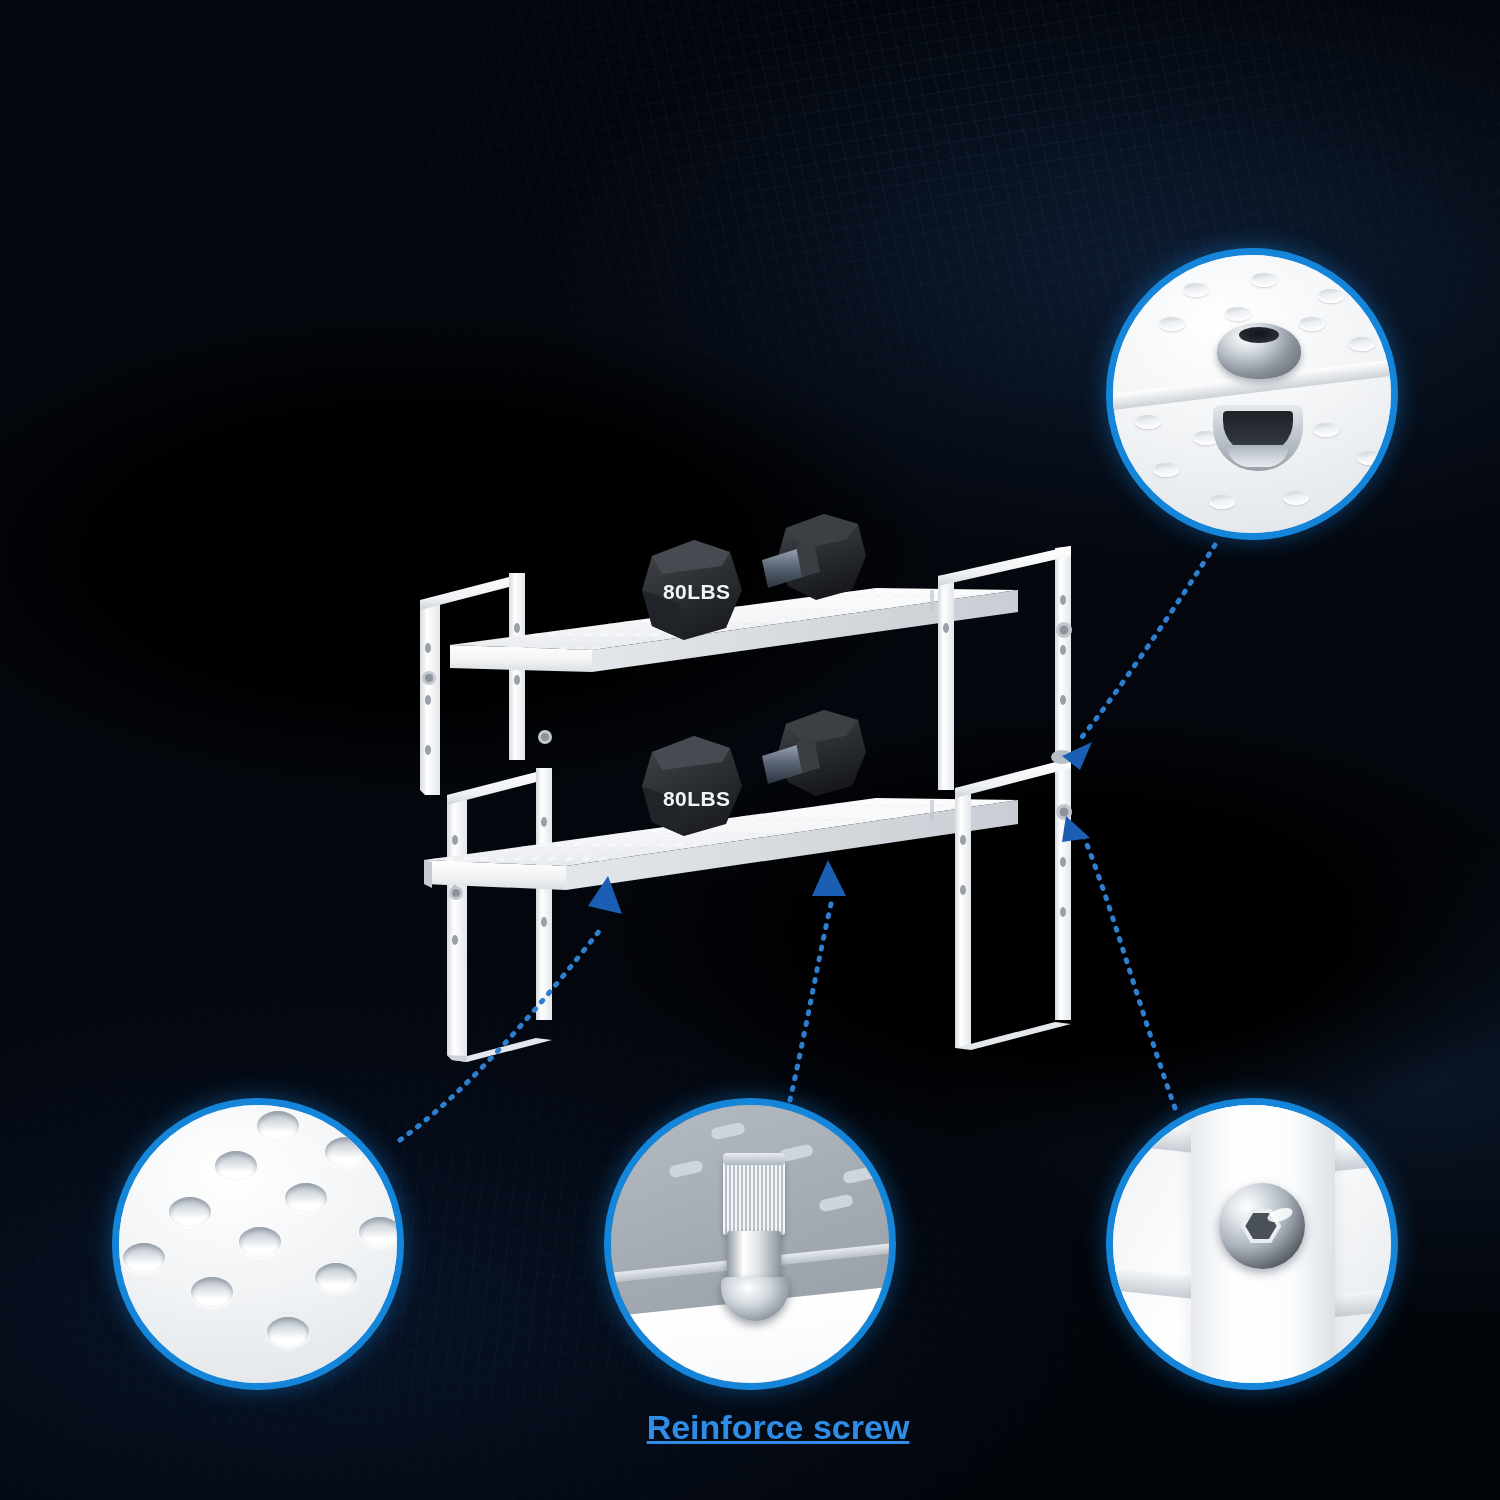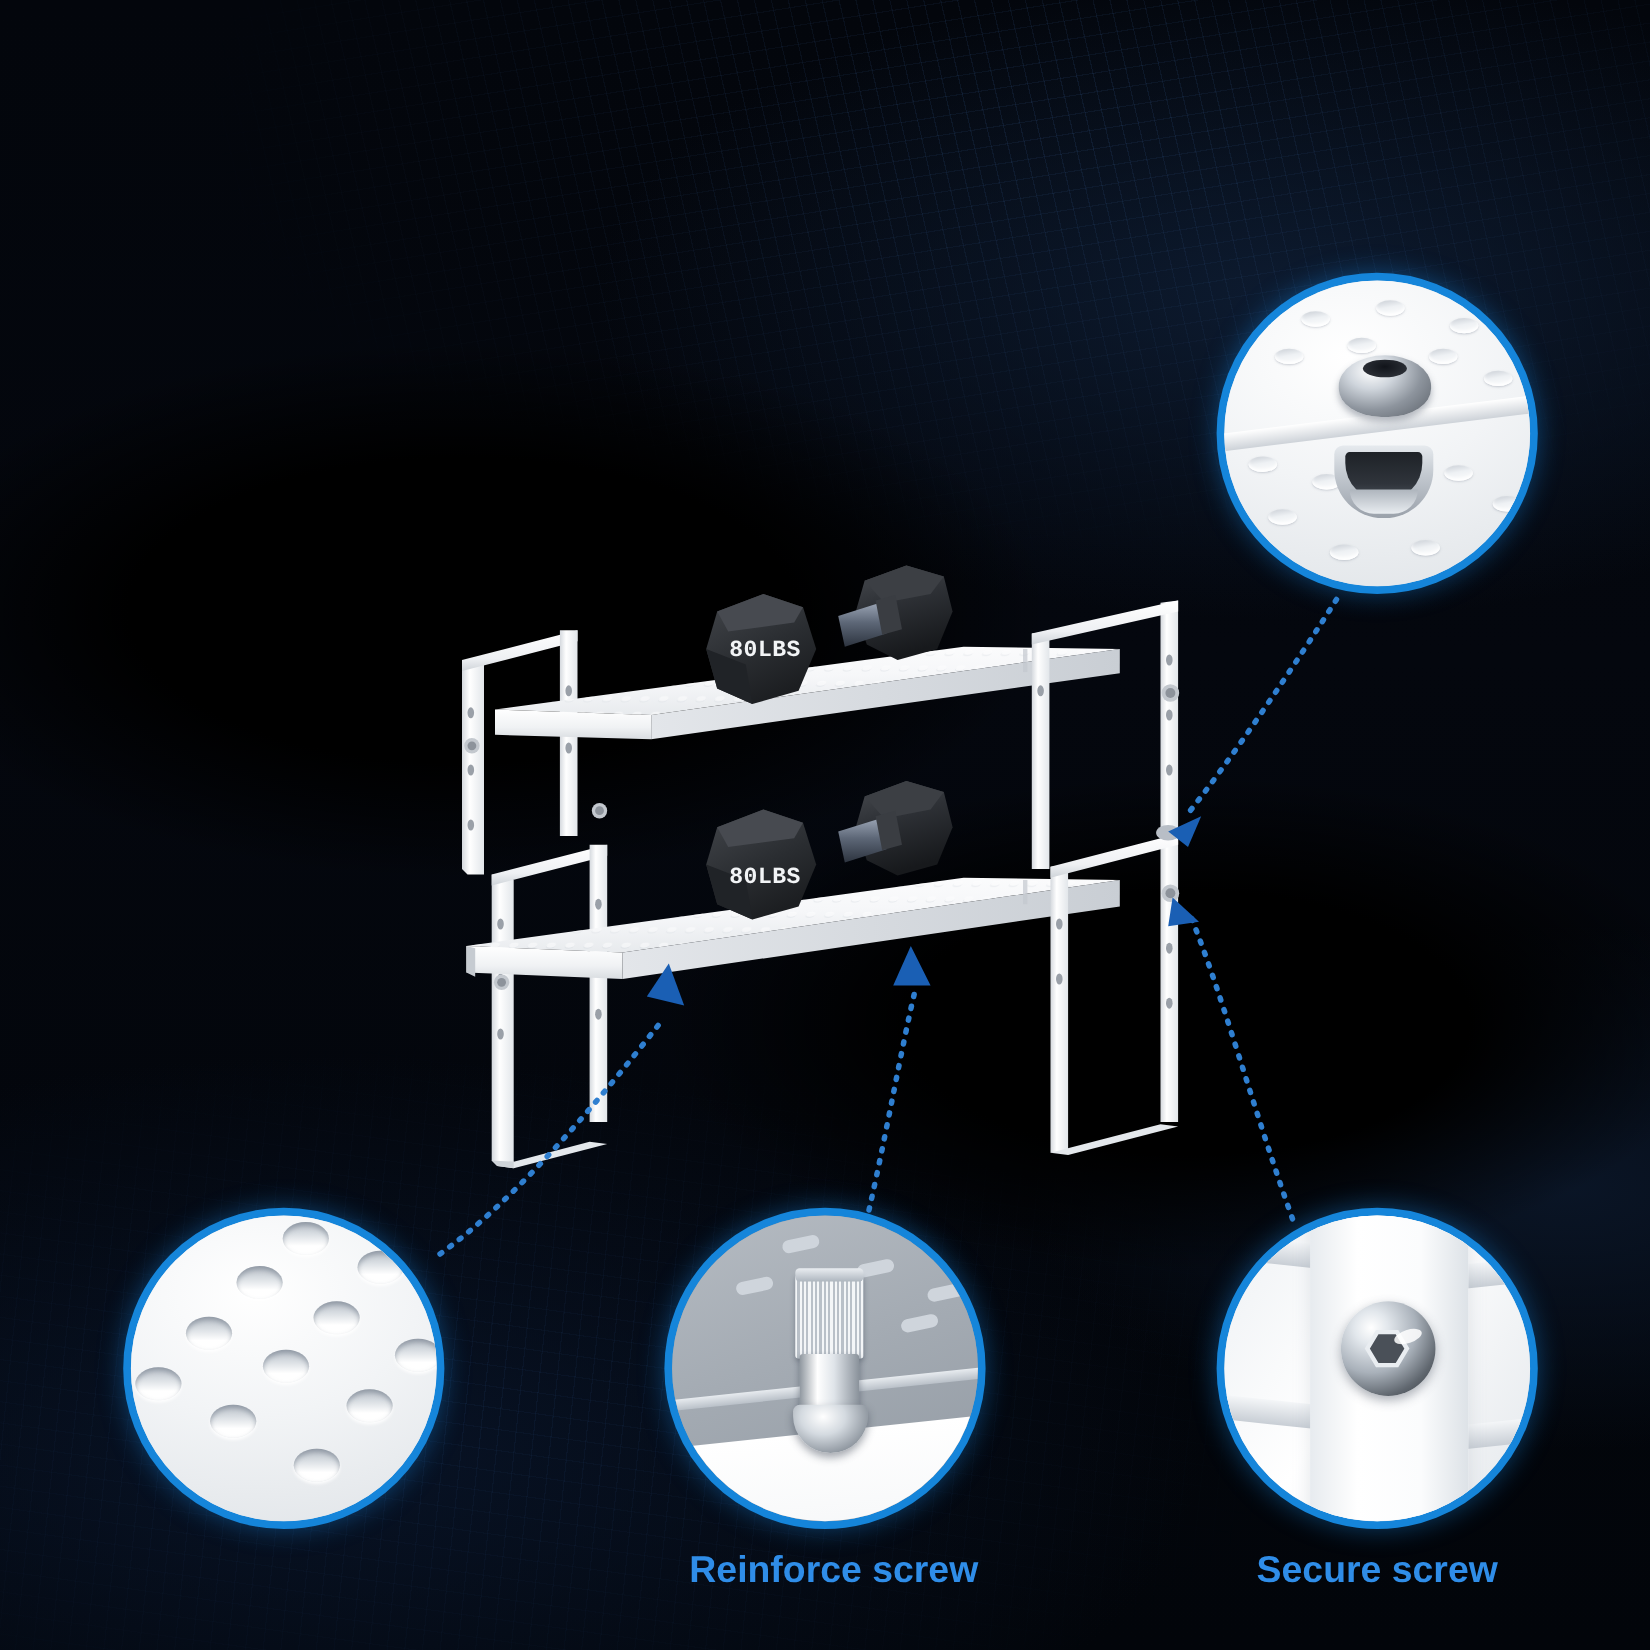--- a/index.html
+++ b/index.html
@@ -102,21 +102,20 @@
   
   .rack { position: absolute; left: 0; top: 0; }
 
   .dumbbell-label {
     position: absolute;
     color: #f2f4f6;
     font-size: 21px;
     font-weight: 700;
     letter-spacing: 0.4px;
     pointer-events: none;
-    font-family: Liberation Mono, monospace;
   }
 
   
   .leaders { position: absolute; inset: 0; pointer-events: none; }
 </style>
 </head>
 <body>
 
 <div id="stage">
 
@@ -371,21 +370,21 @@
                 background:linear-gradient(180deg,#e9edf1,#aeb6bf);"></div>
 
     <div style="position:absolute;left:116px;top:126px;width:54px;height:52px;border-radius:3px;
                 background:linear-gradient(90deg,#8f979f 0%,#ffffff 30%,#dfe4e9 58%,#8a929b 100%);
                 box-shadow:0 3px 6px rgba(50,60,75,0.4);"></div>
 
     <div style="position:absolute;left:110px;top:172px;width:68px;height:44px;border-radius:6px 6px 34px 34px;
                 background:radial-gradient(ellipse at 40% 25%, #ffffff 0%, #d4dae0 35%, #8b939c 75%, #5e656e 100%);
                 box-shadow:0 4px 8px rgba(50,60,75,0.45);"></div>
   </div>
-  <div class="callout-label" style="left:612px; top:1408px; width:292px;">Reinforce screw</div>
+  <div class="callout-label" style="left:632px; top:1408px; width:292px;text-decoration:underline;">Reinforce screw</div>
 
   <div class="callout" style="left:1106px; top:1098px; width:292px; height:292px;">
     <div style="position:absolute;inset:0;background:linear-gradient(120deg,#eef1f4 0%,#ffffff 45%,#e4e8ec 100%);"></div>
 
     <div style="position:absolute;left:-10px;top:22px;width:110px;height:22px;
                 background:linear-gradient(180deg,#f4f6f8,#c8ced5);transform:rotate(6deg);"></div>
     <div style="position:absolute;left:-10px;top:168px;width:110px;height:22px;
                 background:linear-gradient(180deg,#f4f6f8,#c8ced5);transform:rotate(6deg);"></div>
     <div style="position:absolute;left:206px;top:40px;width:110px;height:22px;
                 background:linear-gradient(180deg,#f4f6f8,#c8ced5);transform:rotate(-6deg);"></div>
@@ -399,15 +398,14 @@
     <div style="position:absolute;left:106px;top:78px;width:86px;height:86px;border-radius:50%;
                 background:radial-gradient(circle at 32% 28%, #ffffff 0%, #e2e7ec 18%, #a9b1ba 48%, #60676f 74%, #2e3339 100%);
                 box-shadow:0 4px 10px rgba(70,80,95,0.45);">
       <svg width="86" height="86" viewBox="0 0 86 86" style="position:absolute;left:0;top:0;">
         <polygon points="24,43 33,28 51,28 60,43 51,58 33,58" fill="#4a5058" stroke="#e9edf1" stroke-width="4"></polygon>
       </svg>
       <div style="position:absolute;left:48px;top:26px;width:26px;height:12px;border-radius:50%;
                   background:rgba(255,255,255,0.85);transform:rotate(-18deg);"></div>
     </div>
   </div>
-  <div class="callout-label" style="left:1106px; top:1408px; width:292px;">Secure screw</div>
 
 </div>
 
 </body></html>

